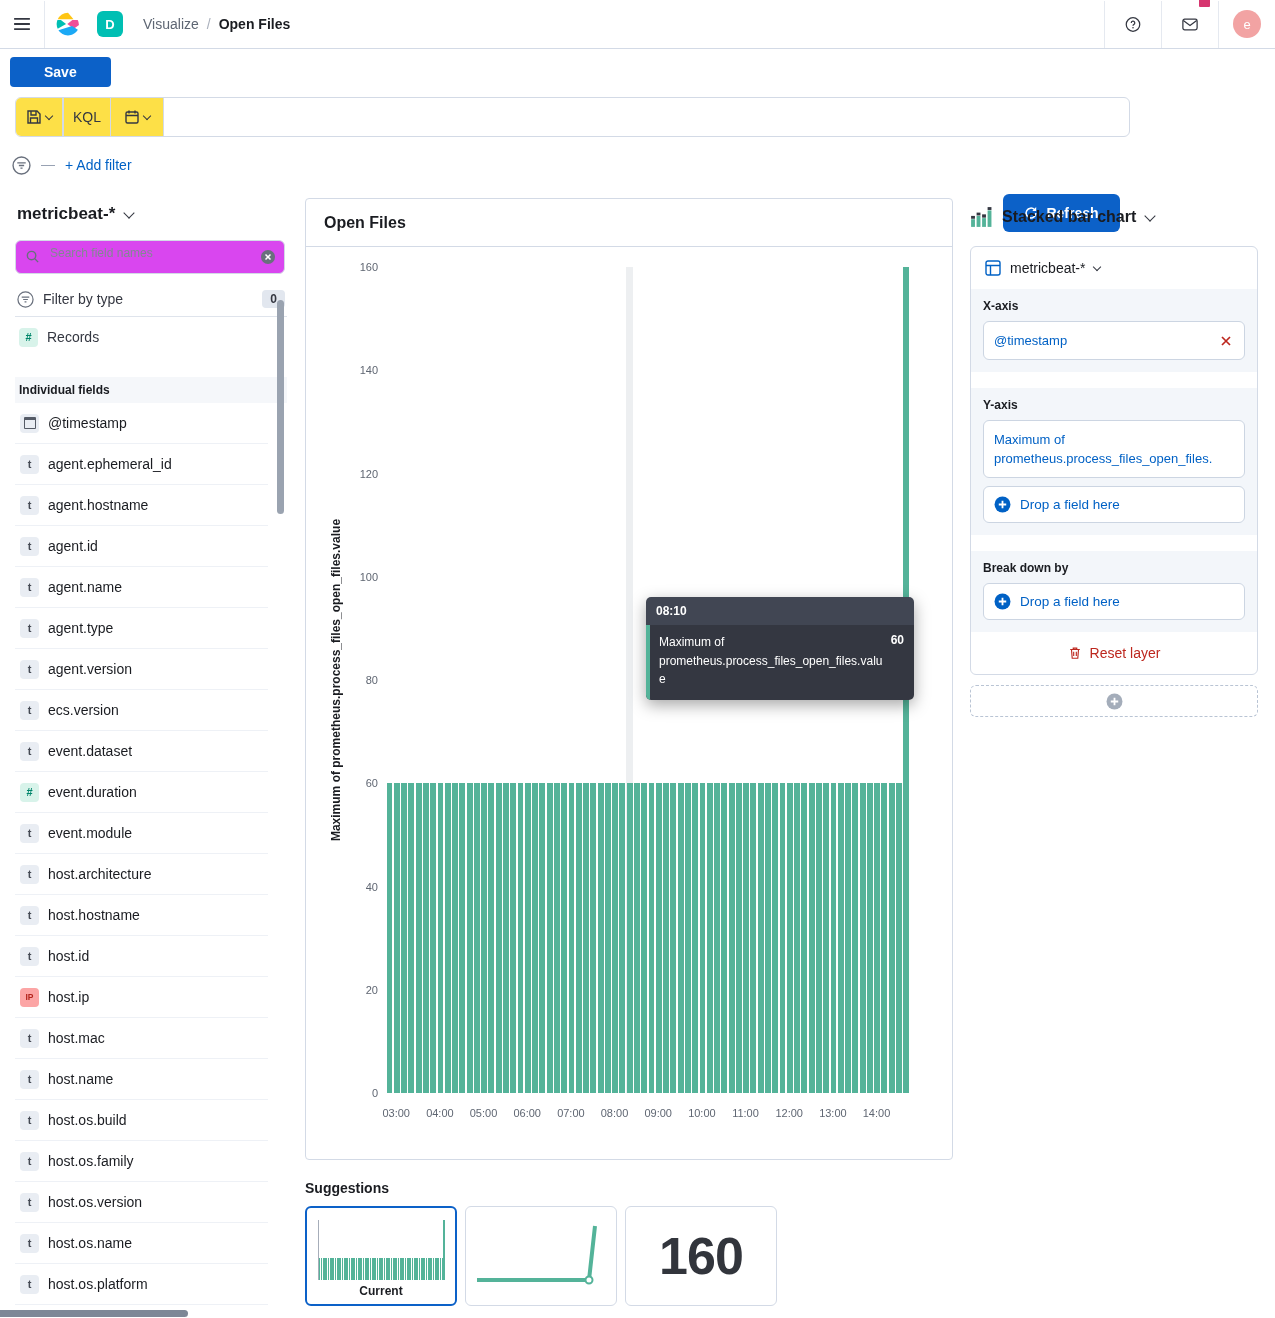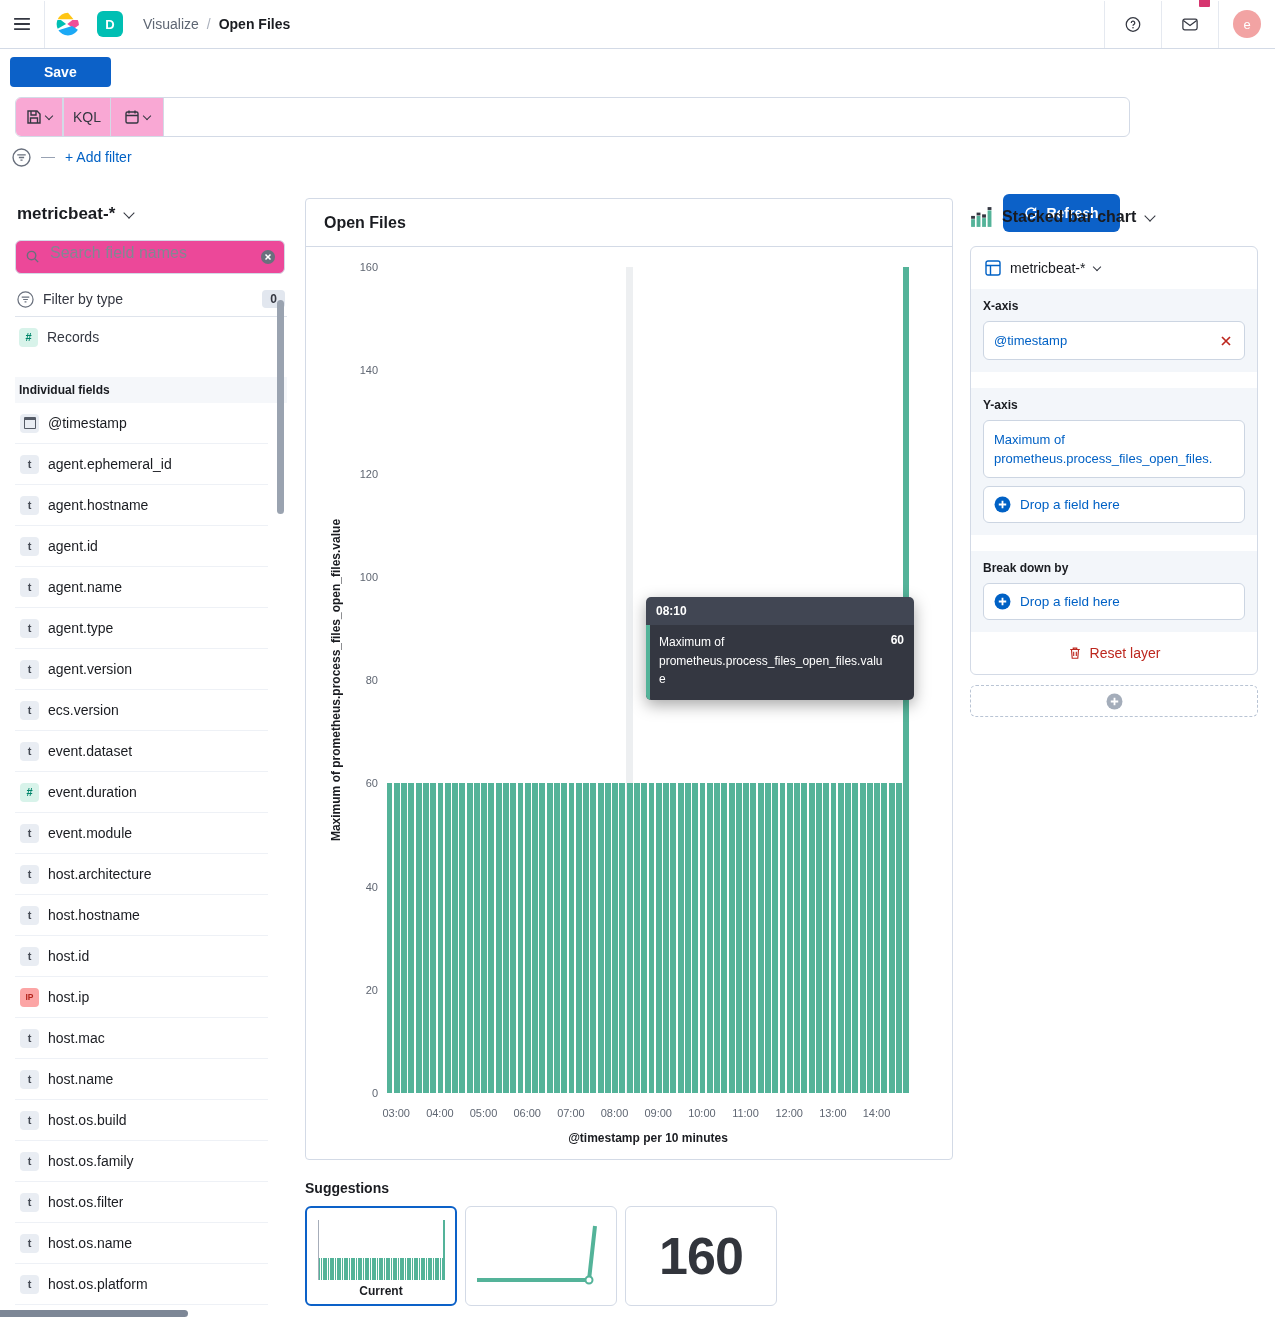--- a/index.html
+++ b/index.html
@@ -20,42 +20,42 @@
   .tb-right .cell{border-left:1px solid #e5e9f0;display:flex;align-items:center;padding:0 14px;}
   .mail-wrap{position:relative;}
   .mail-badge{position:absolute;top:-7px;right:-8px;width:11px;height:11px;border-radius:3px;background:#d6356f;border:2px solid #fff;}
   .avatar{width:28px;height:28px;border-radius:50%;background:#f2a3a3;color:#fff;font-size:13px;display:flex;align-items:center;justify-content:center;cursor:pointer;}
 
   
   .save-row{position:absolute;left:10px;top:57px;}
   .btn-primary{background:#0c61c8;color:#fff;border:none;border-radius:4px;height:30px;padding:0 34px;font-size:14px;font-weight:600;font-family:inherit;cursor:pointer;}
   .query-row{position:absolute;left:15px;top:97px;height:38px;}
   .qgroup{display:flex;width:1113px;height:38px;border:1px solid #d3dae6;border-radius:6px;background:#fff;align-items:stretch;overflow:hidden;}
-  .qseg{display:flex;align-items:center;justify-content:center;border-right:1px solid #d3dae6;gap:4px;background:#f9a8d4;cursor:pointer;}
+  .qseg{display:flex;align-items:center;justify-content:center;border-right:1px solid #d3dae6;gap:4px;background:#fde047;cursor:pointer;}
   .qseg-save{width:46px;}
   .q-input{flex:1;border:none;outline:none;padding:0 12px;font-size:14px;font-family:inherit;color:#343741;}
   .q-input::placeholder{color:#828793;}
   .qseg-kql{width:46px;font-size:14px;color:#343741;}
   .qseg-cal{width:52px;}
   .time-seg{flex:1;display:flex;align-items:center;justify-content:center;gap:10px;font-size:14px;color:#343741;cursor:pointer;}
   .time-arrow{color:#69707D;font-size:14px;}
   .refresh-btn{position:absolute;right:10px;top:97px;height:38px;width:117px;background:#0c61c8;color:#fff;border:none;border-radius:6px;font-size:14px;font-weight:600;font-family:inherit;display:flex;align-items:center;justify-content:center;gap:8px;cursor:pointer;}
-  .filter-row{position:absolute;left:12px;top:146px;display:flex;align-items:center;gap:10px;height:22px;}
+  .filter-row{position:absolute;left:12px;top:154px;display:flex;align-items:center;gap:10px;height:22px;}
   .filter-dash{width:14px;height:1px;background:#98A2B3;}
   .add-filter{color:#0061c5;font-size:14px;cursor:pointer;}
 
   
   .chev{width:7px;height:7px;border-right:1.6px solid #343741;border-bottom:1.6px solid #343741;transform:rotate(45deg);display:inline-block;margin-top:-3px;}
   .chev.small{width:5px;height:5px;}
 
   
   .sidebar{position:absolute;left:15px;top:198px;width:272px;}
   .sb-title{display:flex;align-items:center;gap:10px;font-size:17px;font-weight:700;color:#1a1c21;margin:6px 0 0 2px;cursor:pointer;}
   .sb-search{position:relative;margin-top:16px;width:270px;height:34px;}
-  .sb-search input{width:100%;height:34px;box-sizing:border-box;border:1px solid #d3dae6;border-radius:6px;background:#ec4899;padding:0 32px 8px 34px;font-size:16px;font-family:inherit;color:#343741;outline:none;}
+  .sb-search input{width:100%;height:34px;box-sizing:border-box;border:1px solid #d3dae6;border-radius:6px;background:#d946ef;padding:0 32px 8px 34px;font-size:12px;font-family:inherit;color:#343741;outline:none;}
   .sb-search input::placeholder{color:#828793;}
   .sb-search .mag{position:absolute;left:10px;top:9px;}
   .sb-search .clear{position:absolute;right:9px;top:9px;cursor:pointer;background:none;border:none;padding:0;display:flex;}
   .sb-filtertype{display:flex;align-items:center;gap:9px;height:34px;margin-top:8px;padding:0 2px;border-bottom:1px solid #dfe4ec;font-size:14px;color:#343741;cursor:pointer;}
   .count-badge{margin-left:auto;background:#e2e7ef;color:#343741;border-radius:4px;font-size:12px;padding:2px 8px;font-weight:600;}
   .records-row{display:flex;align-items:center;gap:9px;height:40px;padding:0 4px;font-size:14px;cursor:pointer;}
   .fields-header{background:#f5f7fa;font-size:12px;font-weight:700;color:#1a1c21;padding:6px 4px;margin-top:20px;}
   .field-row{display:flex;align-items:center;gap:9px;height:41px;padding:0 5px;border-bottom:1px solid #eef1f6;font-size:14px;color:#1a1c21;cursor:pointer;width:253px;box-sizing:border-box;}
   .field-name{white-space:nowrap;overflow:hidden;text-overflow:ellipsis;}
   .tok{width:19px;height:19px;border-radius:4px;display:flex;align-items:center;justify-content:center;font-size:11px;font-weight:700;flex:none;}
@@ -312,21 +312,21 @@
         <div class="field-row">
           <span class="tok tok-s">t</span>
           <span class="field-name">host.os.build</span>
         </div>
         <div class="field-row">
           <span class="tok tok-s">t</span>
           <span class="field-name">host.os.family</span>
         </div>
         <div class="field-row">
           <span class="tok tok-s">t</span>
-          <span class="field-name">host.os.filter</span>
+          <span class="field-name">host.os.version</span>
         </div>
         <div class="field-row">
           <span class="tok tok-s">t</span>
           <span class="field-name">host.os.name</span>
         </div>
         <div class="field-row">
           <span class="tok tok-s">t</span>
           <span class="field-name">host.os.platform</span>
         </div>
       </div>
@@ -430,21 +430,20 @@
           <div style="left: 149.2px;">06:00</div>
           <div style="left: 192.9px;">07:00</div>
           <div style="left: 236.5px;">08:00</div>
           <div style="left: 280.2px;">09:00</div>
           <div style="left: 323.9px;">10:00</div>
           <div style="left: 367.5px;">11:00</div>
           <div style="left: 411.2px;">12:00</div>
           <div style="left: 454.9px;">13:00</div>
           <div style="left: 498.5px;">14:00</div>
         </div>
-      <div class="x-title">@timestamp per 10 minutes</div>
       <div class="tooltip">
         <div class="tt-head">08:10</div>
         <div class="tt-body">
           <span class="tt-accent"></span>
           <span class="tt-label">Maximum of prometheus.process_files_open_files.value</span>
           <span class="tt-value">60</span>
         </div>
       </div>
     </div>
   </section>

